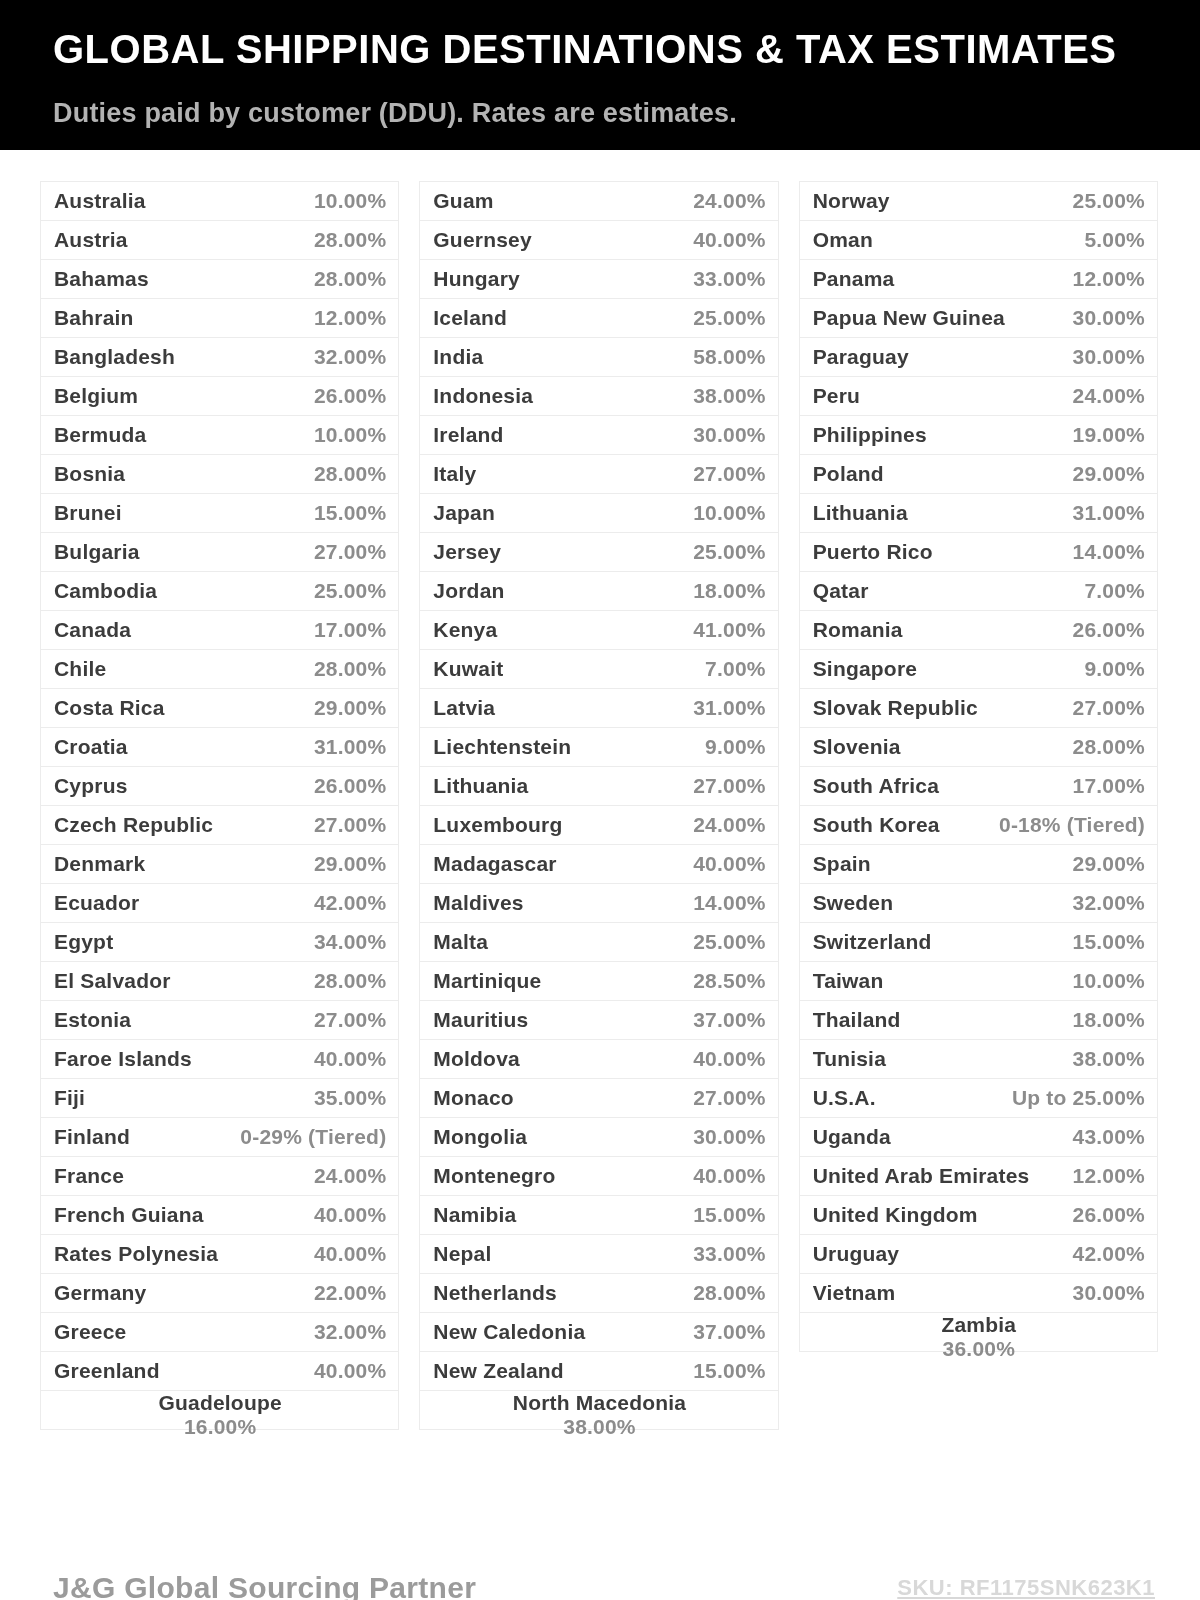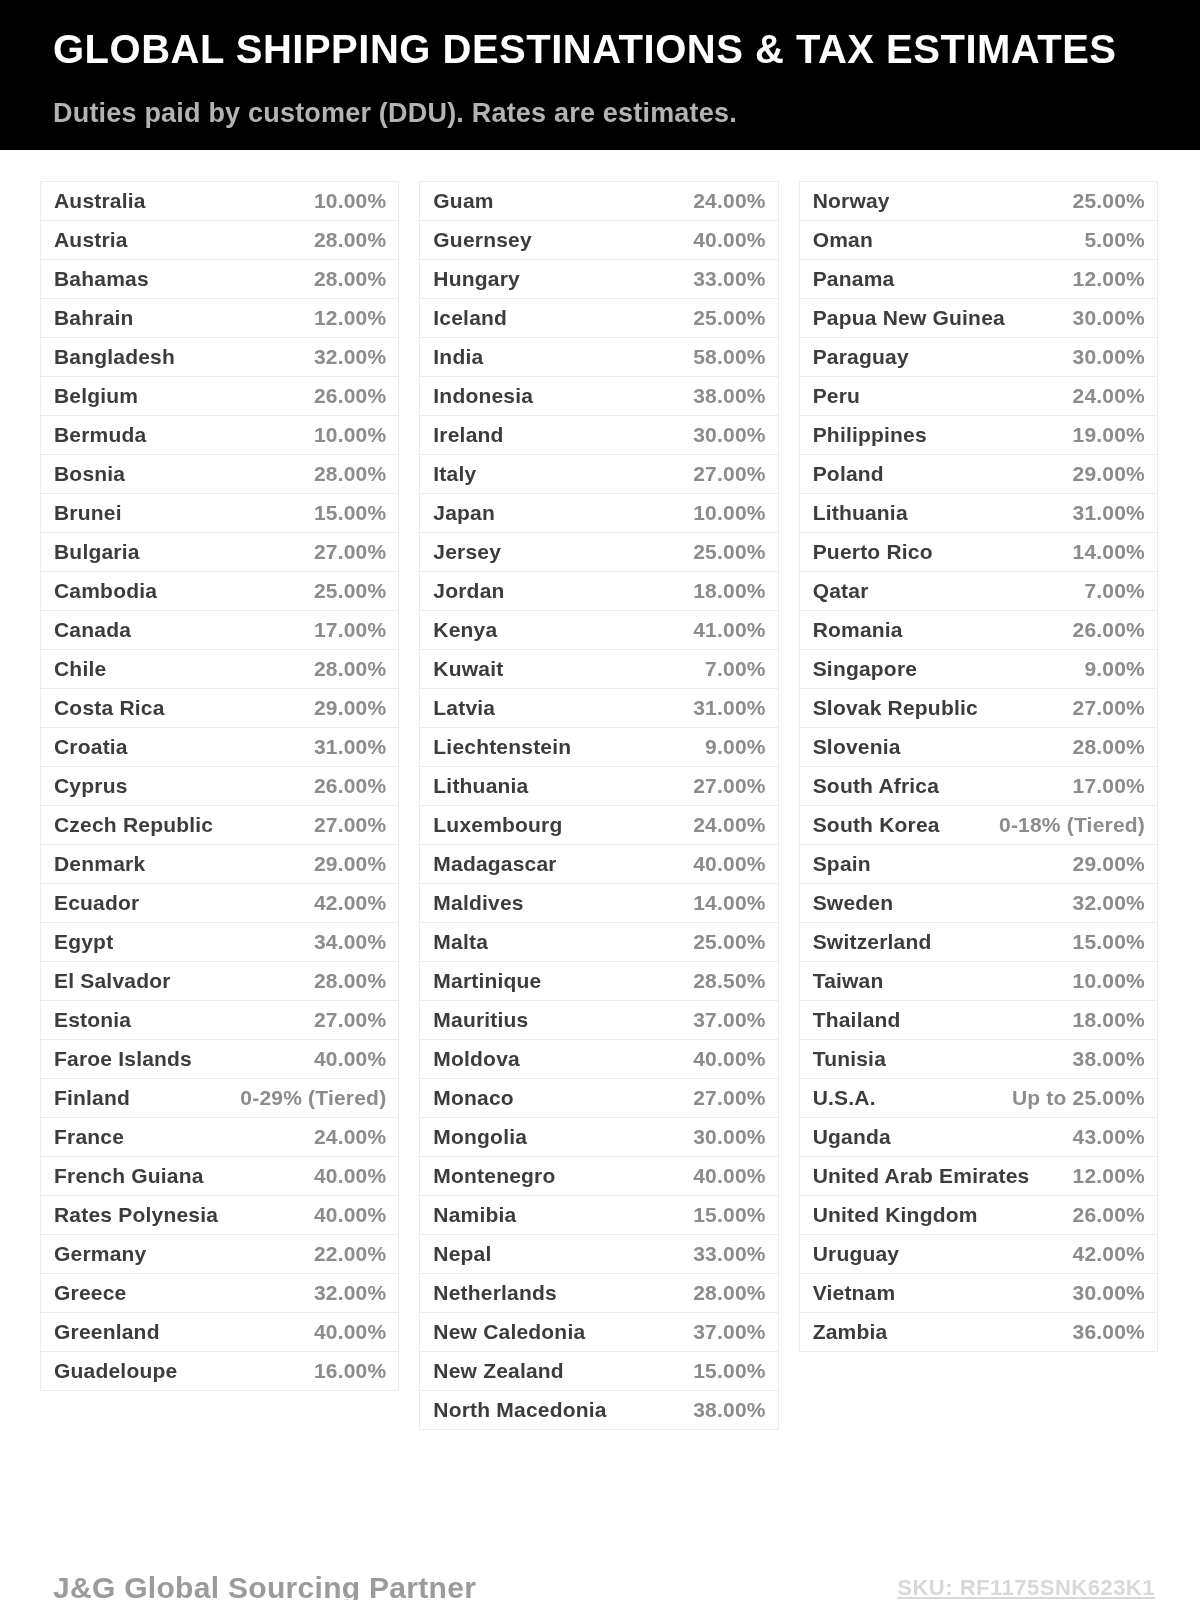--- a/index.html
+++ b/index.html
@@ -50,21 +50,21 @@
   }
   .row {
     display: flex;
     justify-content: space-between;
     align-items: center;
     height: 38px;
     padding: 0 12px 0 13px;
     border-bottom: 1px solid #ececec;
     background: #ffffff;
   }
-  .row:last-child { border-bottom: none; }
+  .row:last-child { border-bottom: none; flex-direction: column; }
   .country {
     font-size: 21px;
     font-weight: 700;
     color: #3c3c3c;
     letter-spacing: 0.2px;
     white-space: nowrap;
   }
   .rate {
     font-size: 21px;
     font-weight: 700;
@@ -192,20 +192,24 @@
       </div>
       <div class="row">
         <span class="country">Estonia</span>
         <span class="rate">27.00%</span>
       </div>
       <div class="row">
         <span class="country">Faroe Islands</span>
         <span class="rate">40.00%</span>
       </div>
       <div class="row">
+        <span class="country">Fiji</span>
+        <span class="rate">35.00%</span>
+      </div>
+      <div class="row">
         <span class="country">Finland</span>
         <span class="rate">0-29% (Tiered)</span>
       </div>
       <div class="row">
         <span class="country">France</span>
         <span class="rate">24.00%</span>
       </div>
       <div class="row">
         <span class="country">French Guiana</span>
         <span class="rate">40.00%</span>

